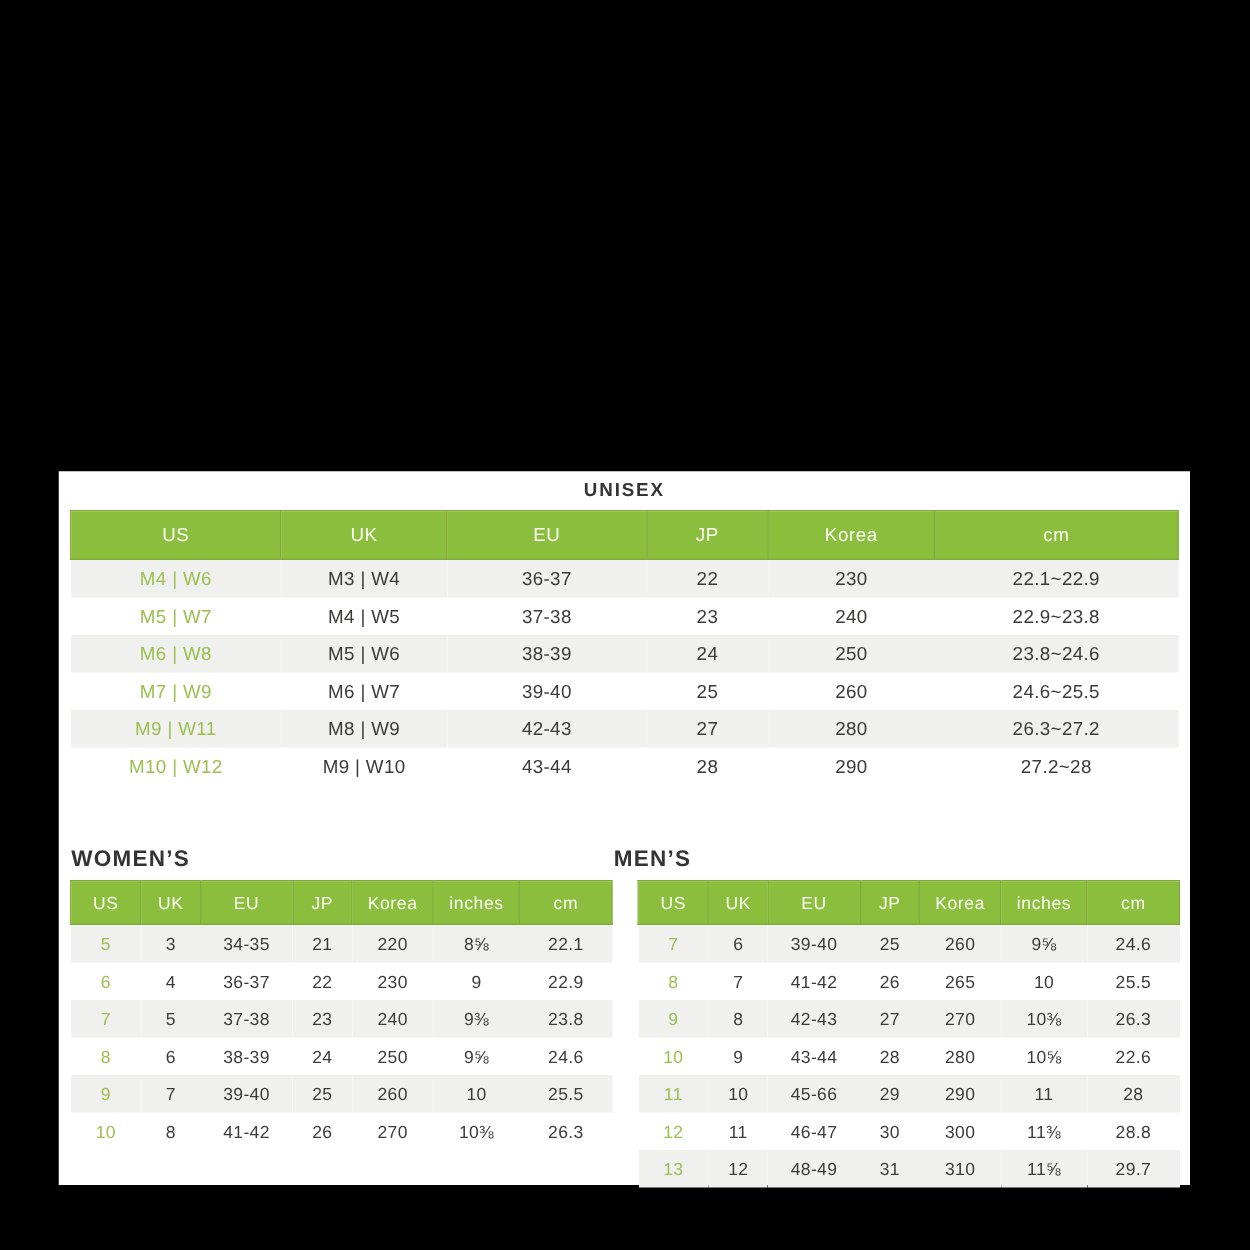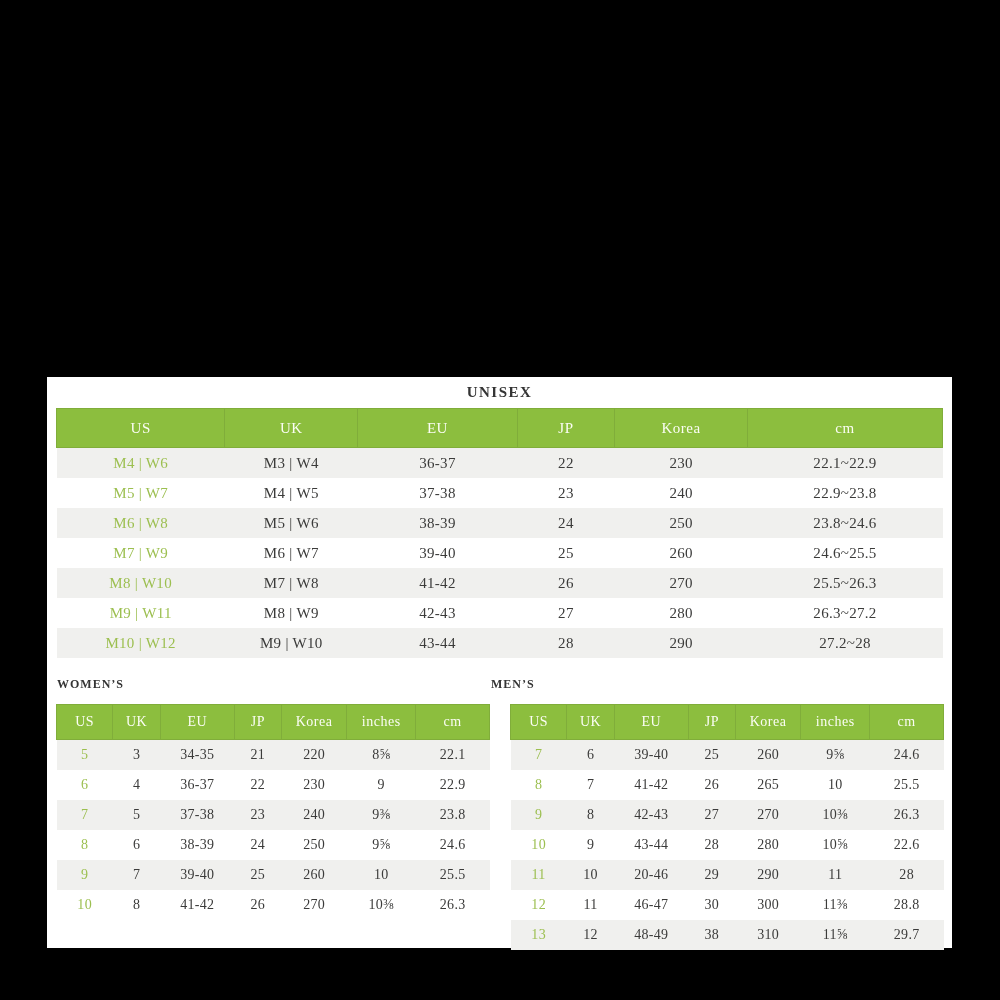--- a/index.html
+++ b/index.html
@@ -15,33 +15,32 @@
     background: #000000;
     overflow: hidden;
   }
   .panel {
     position: absolute;
     left: 47px;
     top: 377px;
     width: 905px;
     height: 571px;
     background: #ffffff;
-    font-family: Liberation Serif, serif;
   }
   .section-title-center {
     margin: 7px 0 0 0;
     text-align: center;
     font-size: 15px;
     font-weight: bold;
     letter-spacing: 1.5px;
     color: #343434;
   }
   .section-title-left {
     position: absolute;
-    font-size: 12px;
+    font-size: 18px;
     font-weight: bold;
     letter-spacing: 1px;
     color: #343434;
   }
   table.size-table {
     border-collapse: collapse;
     table-layout: fixed;
     position: absolute;
   }
   table.size-table th {
@@ -134,28 +133,20 @@
           </tr>
           <tr>
             <td class="us-col">M7 | W9</td>
             <td>M6 | W7</td>
             <td>39-40</td>
             <td>25</td>
             <td>260</td>
             <td>24.6~25.5</td>
           </tr>
           <tr>
-            <td class="us-col">M8 | W10</td>
-            <td>M7 | W8</td>
-            <td>41-42</td>
-            <td>26</td>
-            <td>270</td>
-            <td>25.5~26.3</td>
-          </tr>
-          <tr>
             <td class="us-col">M9 | W11</td>
             <td>M8 | W9</td>
             <td>42-43</td>
             <td>27</td>
             <td>280</td>
             <td>26.3~27.2</td>
           </tr>
           <tr>
             <td class="us-col">M10 | W12</td>
             <td>M9 | W10</td>
@@ -304,40 +295,40 @@
             <td>9</td>
             <td>43-44</td>
             <td>28</td>
             <td>280</td>
             <td>10⅝</td>
             <td>22.6</td>
           </tr>
           <tr>
             <td class="us-col">11</td>
             <td>10</td>
-            <td>20-46</td>
+            <td>45-66</td>
             <td>29</td>
             <td>290</td>
             <td>11</td>
             <td>28</td>
           </tr>
           <tr>
             <td class="us-col">12</td>
             <td>11</td>
             <td>46-47</td>
             <td>30</td>
             <td>300</td>
             <td>11⅜</td>
             <td>28.8</td>
           </tr>
           <tr>
             <td class="us-col">13</td>
             <td>12</td>
             <td>48-49</td>
-            <td>38</td>
+            <td>31</td>
             <td>310</td>
             <td>11⅝</td>
             <td>29.7</td>
           </tr>
         </tbody>
       </table>
 
   </div>
 </div>
 

